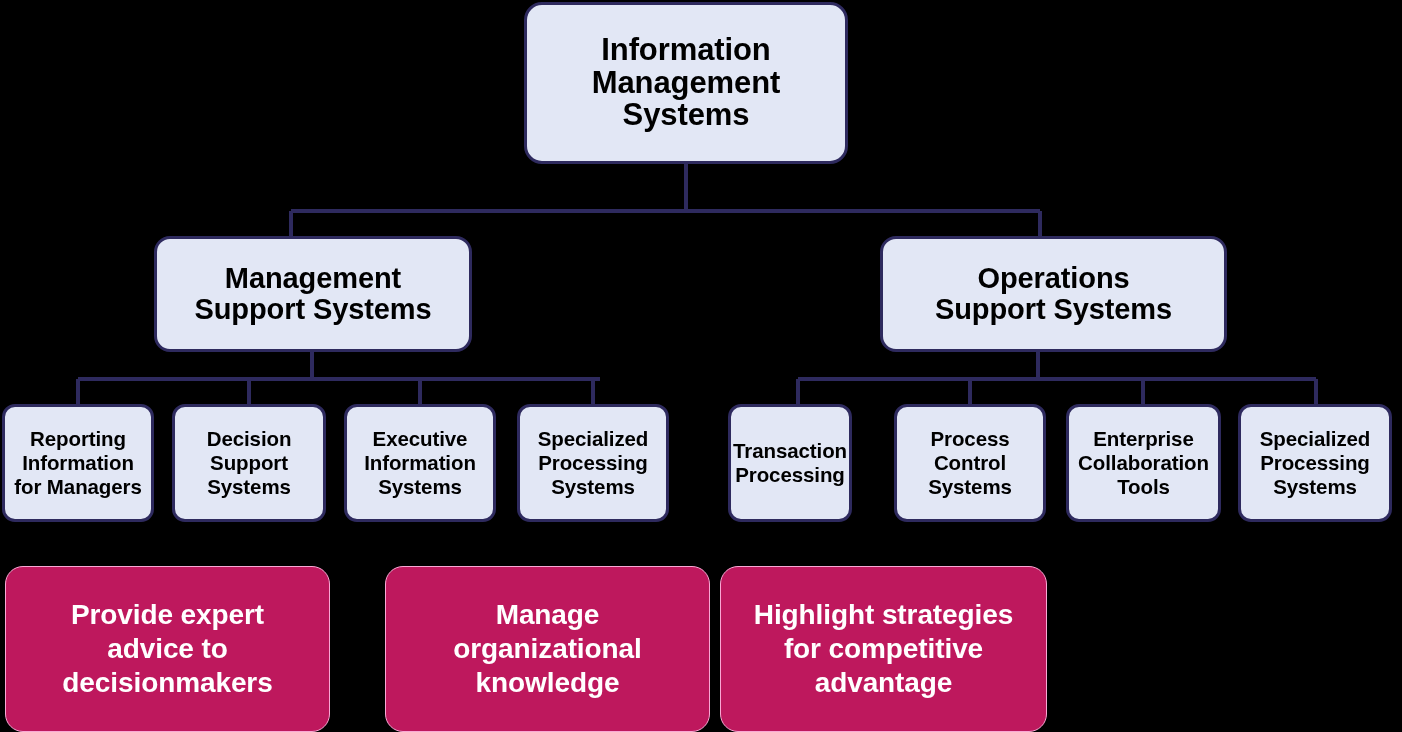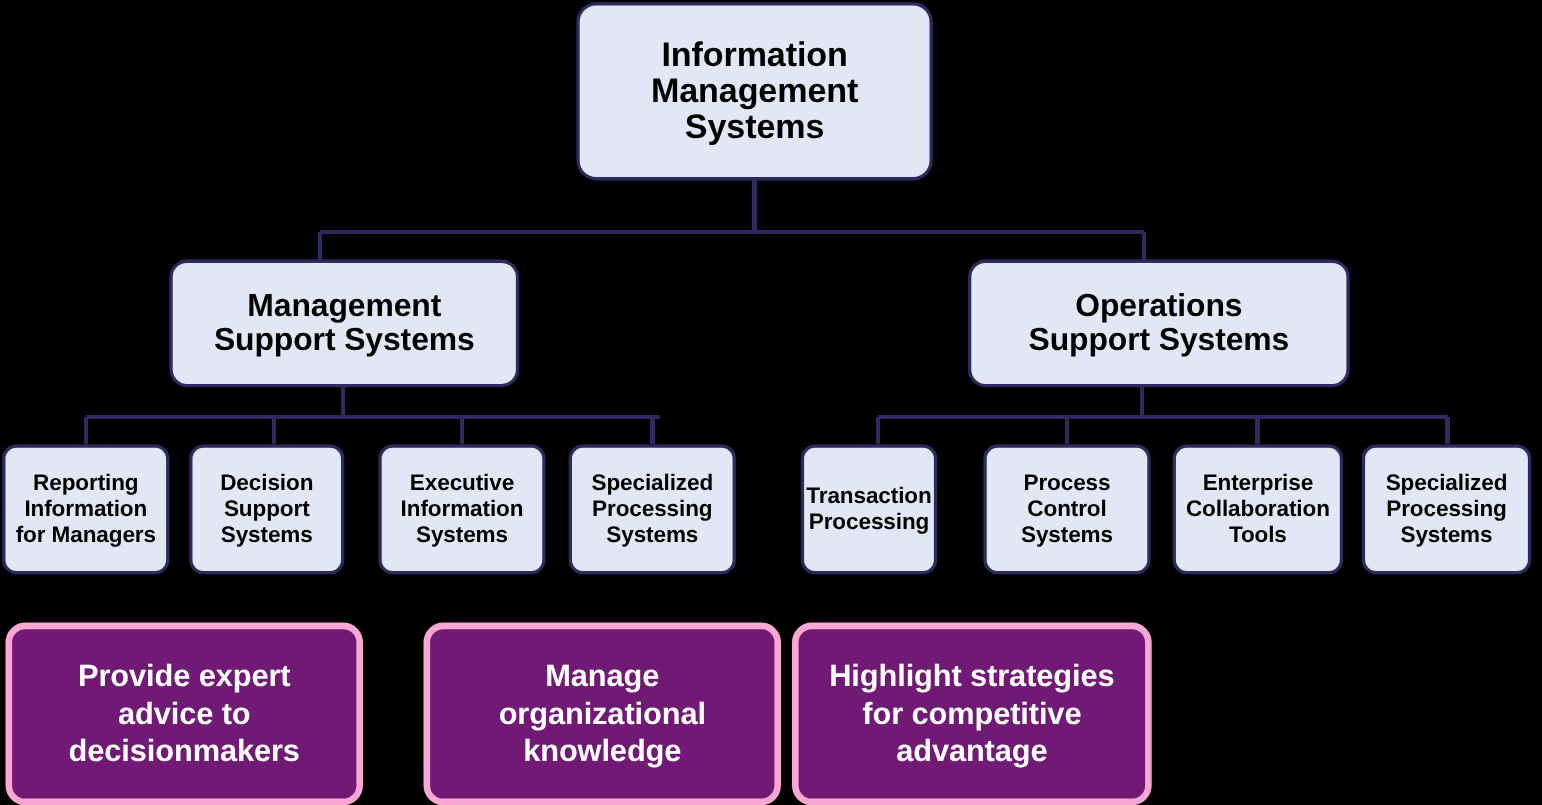--- a/index.html
+++ b/index.html
@@ -42,22 +42,22 @@
     letter-spacing: -0.1px;
   }
 
   .node.light {
     background: #e2e7f5;
     border: 3px solid #2e2a5e;
     color: #000000;
   }
 
   .node.accent {
-    background: #701a75;
-    border: 6px solid #f9a8d4;
+    background: #be185d;
+    border: 1px solid #f9a8d4;
     color: #ffffff;
     border-radius: 18px;
   }
 
   
   #node-root {
     left: 524px;
     top: 2px;
     width: 324px;
     height: 162px;
@@ -77,21 +77,21 @@
 
   
   .level3 {
     top: 404px;
     height: 118px;
     font-size: 20.5px;
     border-radius: 13px;
     line-height: 1.18;
   }
   #node-l3-0 { left:   2px; width: 152px; }
-  #node-l3-1 { left: 172px; width: 141px; text-align: center; }
+  #node-l3-1 { left: 172px; width: 154px; text-align: center; }
   #node-l3-2 { left: 344px; width: 152px; }
   #node-l3-3 { left: 517px; width: 152px; }
   #node-l3-4 { left: 728px; width: 124px; }
   #node-l3-5 { left: 894px; width: 152px; }
   #node-l3-6 { left: 1066px; width: 155px; }
   #node-l3-7 { left: 1238px; width: 154px; }
 
   
   .level4 {
     top: 566px;

